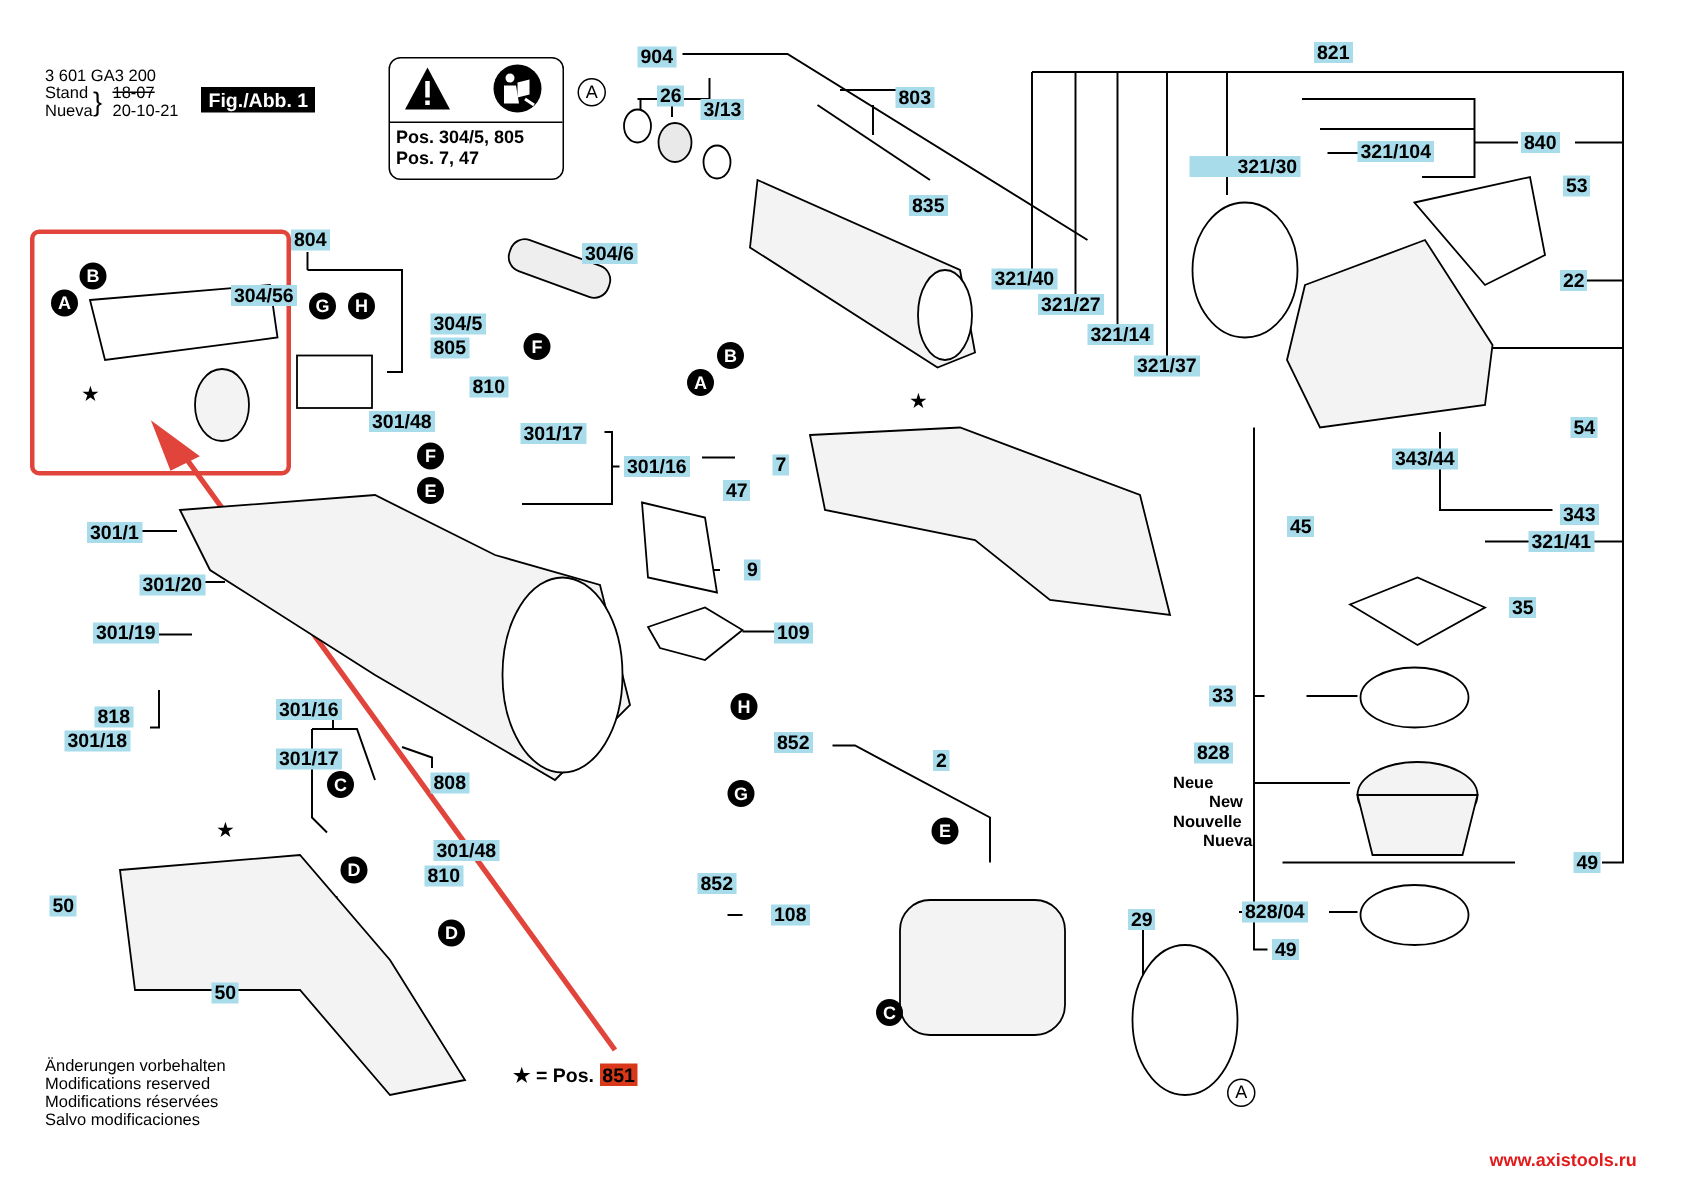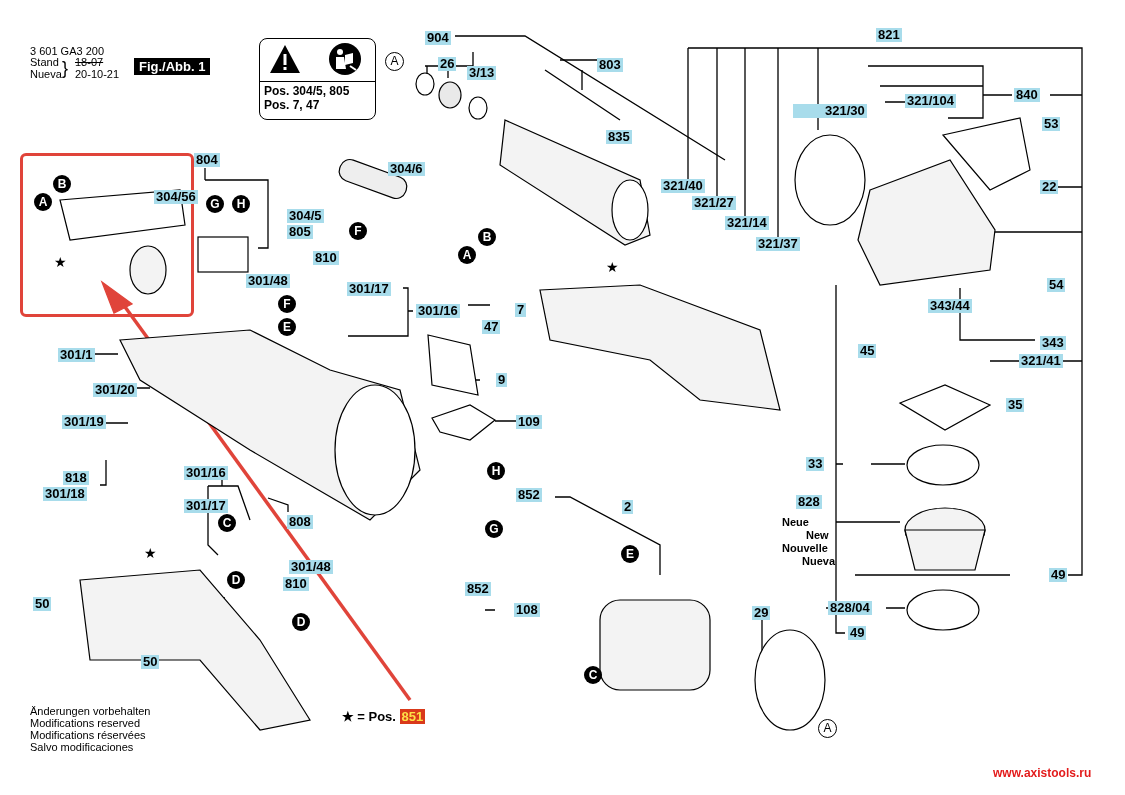--- a/index.html
+++ b/index.html
@@ -9,21 +9,21 @@
   .fig { background:#000; color:#fff; font-weight:bold; font-size:13px; padding:1px 5px; }
   .lbl { position:absolute; background:#a8dceb; font-weight:bold; font-size:13px; line-height:14px; padding:0 2px; white-space:nowrap; }
   .plain { position:absolute; font-weight:bold; font-size:11px; line-height:13px; white-space:nowrap; }
   .circ { position:absolute; width:18px; height:18px; border-radius:50%; background:#000; color:#fff; font-weight:bold; font-size:12px; line-height:18px; text-align:center; }
   .circo { position:absolute; width:17px; height:17px; border-radius:50%; background:#fff; border:1px solid #000; color:#000; font-size:12px; line-height:17px; text-align:center; }
   .star { position:absolute; font-size:14px; line-height:14px; }
   .warn { position:absolute; left:259px; top:38px; width:115px; height:80px; border:1.5px solid #000; border-radius:8px; background:#fff; }
   .warn .txt { position:absolute; left:4px; font-weight:bold; font-size:12px; line-height:13px; white-space:nowrap; }
   .foot { position:absolute; left:30px; top:705px; font-size:11px; line-height:12px; }
   .pos851 { position:absolute; left:342px; top:709px; font-weight:bold; font-size:13px; white-space:nowrap; }
-  .pos851 .hl { background:#d9391a; color:#fde047; padding:0 2px; }
+  .pos851 .hl { background:#d9391a; color:#000000; padding:0 2px; }
   .url { position:absolute; left:993px; top:766px; color:#e31b1b; font-weight:bold; font-size:12px; }
   .redbox { position:absolute; left:20px; top:153px; width:168px; height:158px; border:3px solid #e0443a; border-radius:6px; }
   svg.lines { position:absolute; left:0; top:0; }
 </style>
 </head>
 <body>
 
 <svg class="lines" width="1125" height="795">
   <g stroke="#000" stroke-width="1.3" fill="none">
 

